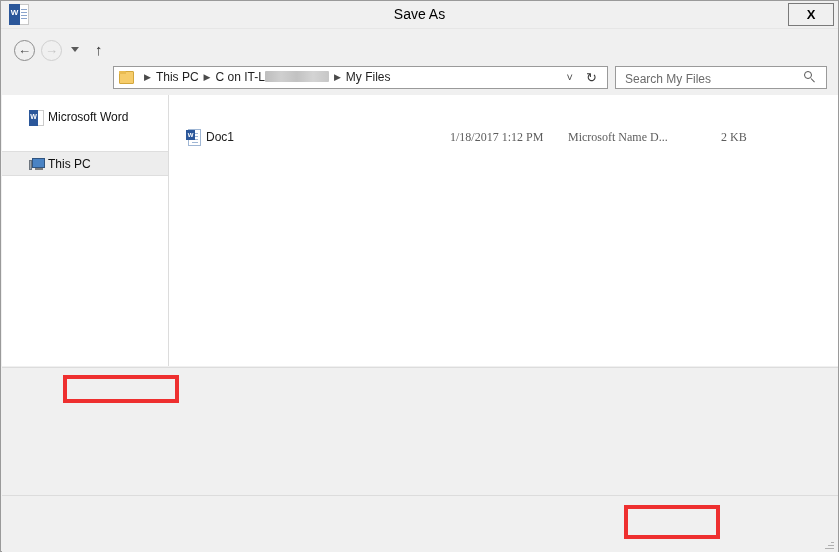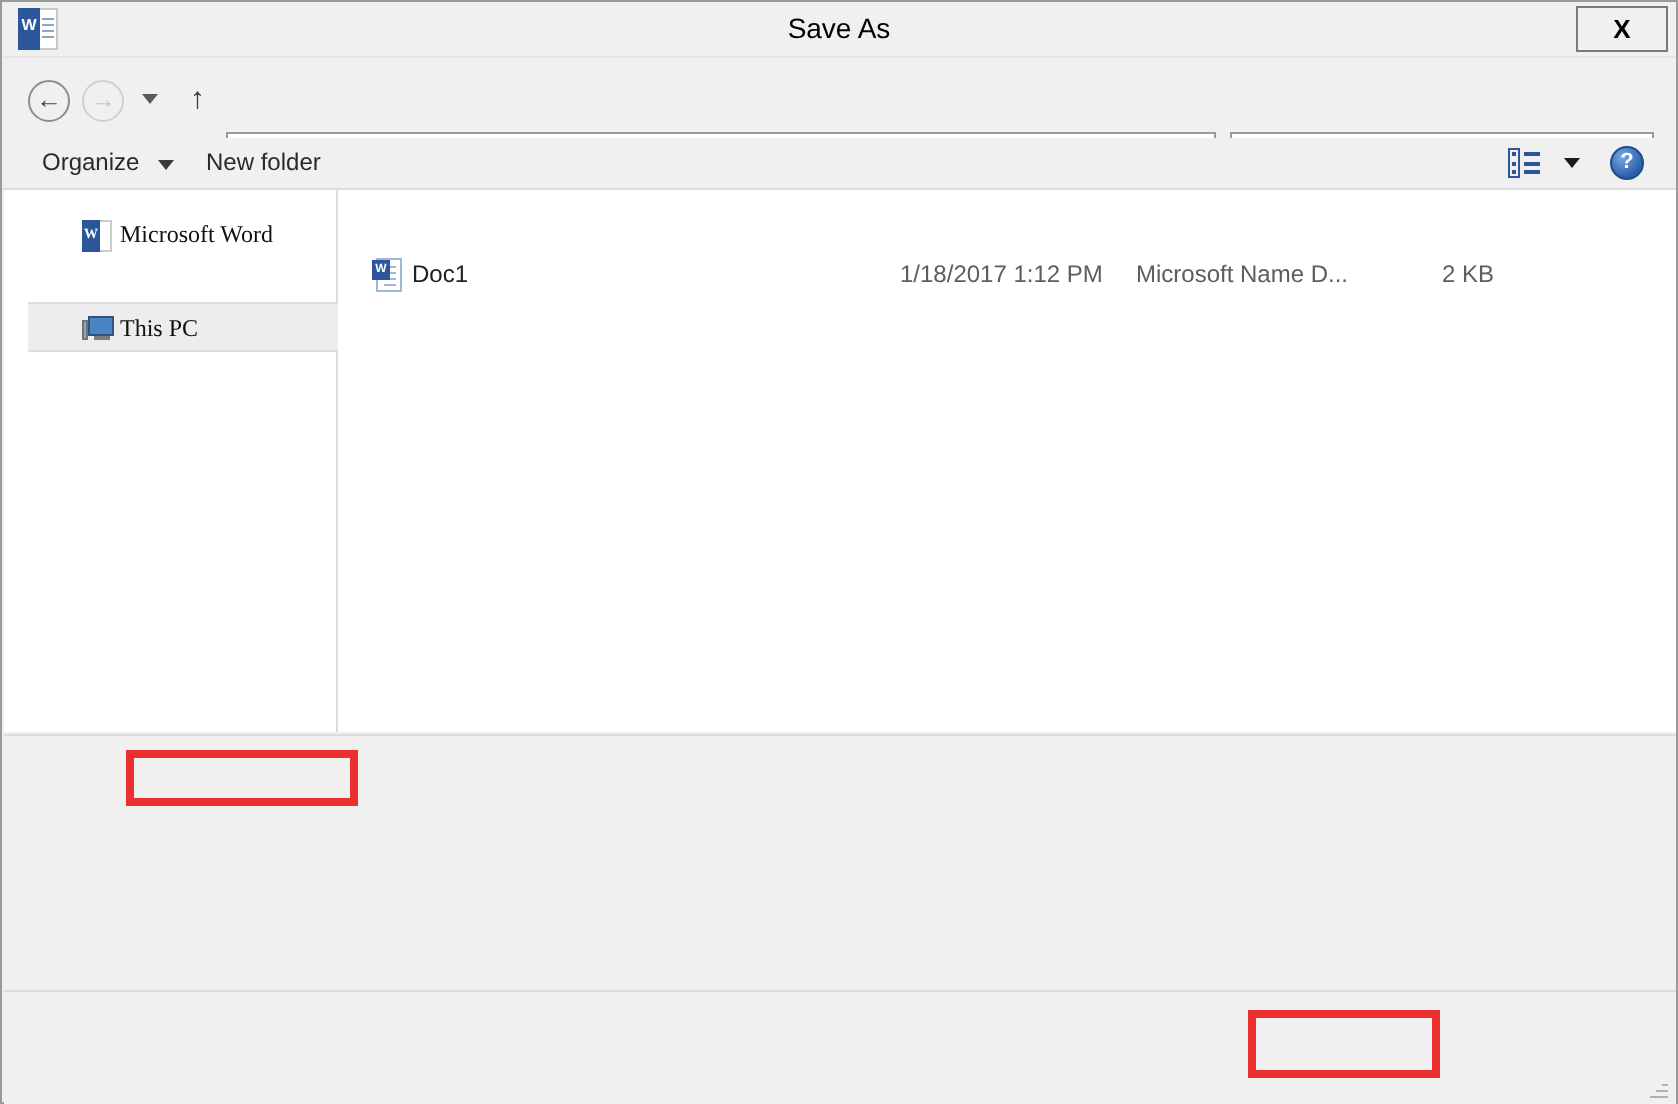--- a/index.html
+++ b/index.html
@@ -311,24 +311,23 @@
   
   .sidebar {
     position: absolute;
     left: 1px; top: 94px;
     width: 166px; height: 271px;
     background: #ffffff;
     border-right: 1px solid #dcdcdc;
   }
   .side-item {
     position: absolute;
-    left: 12px;
+    left: 0;
     width: 166px; height: 25px;
     cursor: pointer;
-    font-family: Liberation Serif, serif;
   }
   .side-item.selected {
     background: #ededed;
     border-top: 1px solid #dedede;
     border-bottom: 1px solid #dedede;
     box-sizing: border-box;
   }
   .side-label {
     position: absolute;
     left: 46px; top: 5px;
@@ -452,21 +451,21 @@
     text-align: center;
     line-height: 10px;
   }
   .cell {
     position: absolute;
     top: 3px;
     font-size: 12px;
     color: #202020;
     white-space: nowrap;
   }
-  .cell.muted { color: #5d5d5d; }
+  .cell.muted { color: #5d5d5d; font-family: Liberation Serif, serif; }
 
   
   .formarea {
     position: absolute;
     left: 1px; top: 366px;
     width: 836px; height: 128px;
     background: #f0f0f0;
     border-top: 1px solid #dcdcdc;
   }
 
@@ -542,36 +541,20 @@
 
     <div class="searchbox">
       <input type="text" placeholder="Search My Files" style="">
       <div class="search-icon">
         <div class="ring"></div>
           <div class="handle"></div>
       </div>
     </div>
   </div>
 
-  <div class="toolbar">
-    <div class="tb-item tb-organize">Organize</div>
-    <div class="tb-organize-arrow"></div>
-    <div class="tb-item tb-newfolder">New folder</div>
-    <div class="view-icon">
-      <div class="box"></div>
-      <div class="dot" style="top:2px;"></div>
-      <div class="dot" style="top:7px;"></div>
-      <div class="dot" style="top:11px;"></div>
-      <div class="ln" style="top:2px;"></div>
-      <div class="ln" style="top:7px;"></div>
-      <div class="ln" style="top:11px;"></div>
-    </div>
-    <div class="view-arrow"></div>
-    <div class="help-icon">?</div>
-  </div>
 
   <div class="sidebar">
     <div class="side-item" style="top:10px;">
       <div class="side-word-icon">
         <div class="doc"></div>
           <div class="wtab"></div>
           <div class="wl">W</div>
       </div>
       <div class="side-label">Microsoft Word</div>
     </div>

